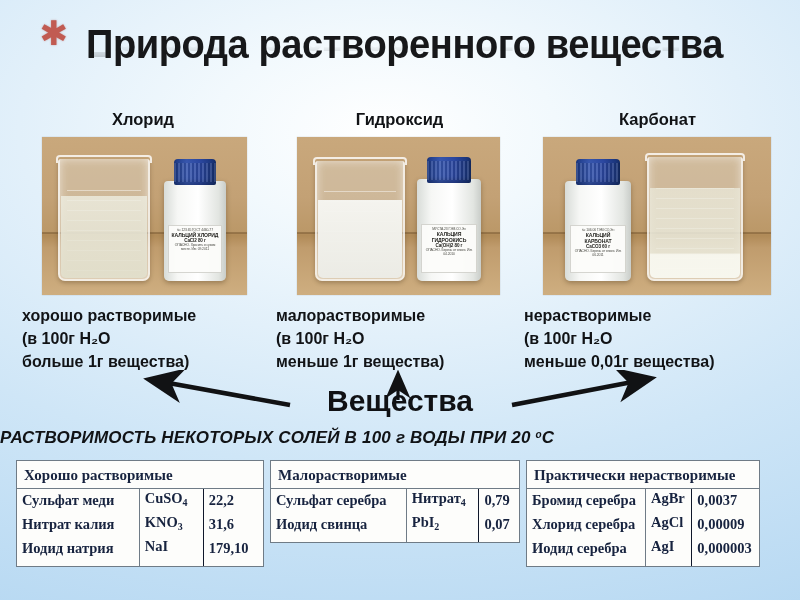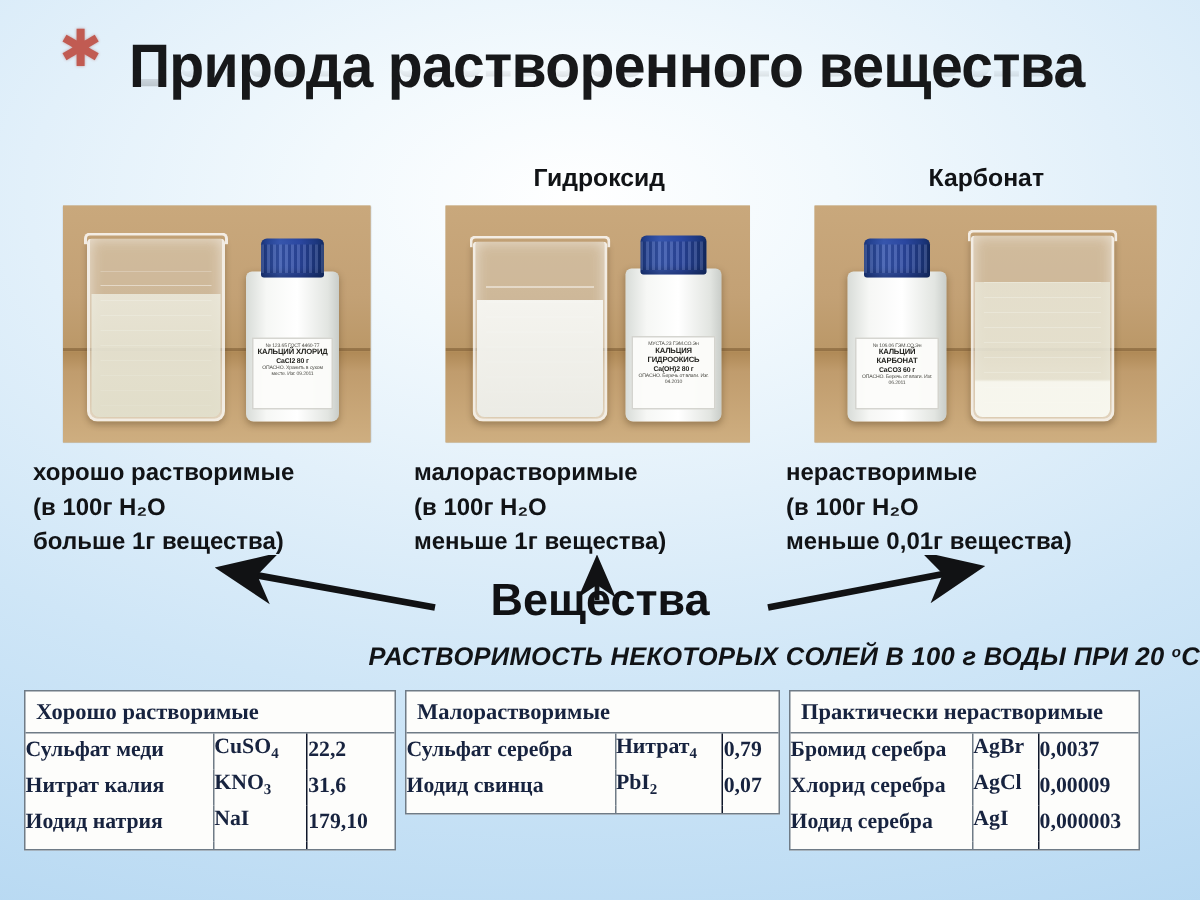--- a/index.html
+++ b/index.html
@@ -194,21 +194,21 @@
     font-weight:bold;
     font-size:30px;
     line-height:34px;
     color:#101114;
   }
   #arrows { position:absolute; left:0; top:370px; width:800px; height:50px; }
 
   
   #subtitle {
     position:absolute; left:0; top:428px; width:800px;
-    text-align:right;
+    text-align:left;
     font-weight:bold; font-style:italic;
     font-size:17px;
     color:#111316;
     letter-spacing:.2px;
   }
   #subtitle sup { font-size:10px; vertical-align:5px; }
 
   
   .stable {
     position:absolute;
@@ -228,21 +228,21 @@
     line-height:18px;
     padding:5px 7px 4px 7px;
     border-bottom:1px solid #6f7b86;
     white-space:nowrap;
   }
   .stable table { width:100%; border-collapse:collapse; }
   .stable td {
     font-weight:bold;
     font-size:14.5px;
     line-height:17px;
-    padding:1px 5px 2px 0;
+    padding:1px 5px 2px 5px;
     white-space:nowrap;
   }
   .stable td.c-name { text-align:left; }
   .stable td.c-form { text-align:left;  border-left:1px solid #6f7b86; }
   .stable td.c-val  { text-align:left;  border-left:1px solid #0f172a; }
   .stable sub { font-size:10px; vertical-align:-3px; }
   .stable .padrow td { height:5px; padding:0; }
 </style>
 </head>
 <body>
@@ -250,20 +250,24 @@
 <div id="slide">
 
   <div id="title-block">
     <div id="title-row">
       <span id="star-bullet">✱</span>
       <span id="title-text">Природа растворенного вещества</span>
       <span id="title-reflection">Природа растворенного вещества</span>
     </div>
   </div>
 
+  <div class="col-head" id="col-head-0">
+    <span>Хлорид</span><br>
+    <span>кальция CaCl</span><sub>2</sub>
+  </div>
   <div class="col-head" id="col-head-1">
     <span>Гидроксид</span><br>
     <span>кальция Ca(OH)</span><sub>2</sub>
   </div>
   <div class="col-head" id="col-head-2">
     <span>Карбонат</span><br>
     <span>кальция CaCO</span><sub>3</sub>
   </div>
 
   <div class="photo" id="photo-0">

